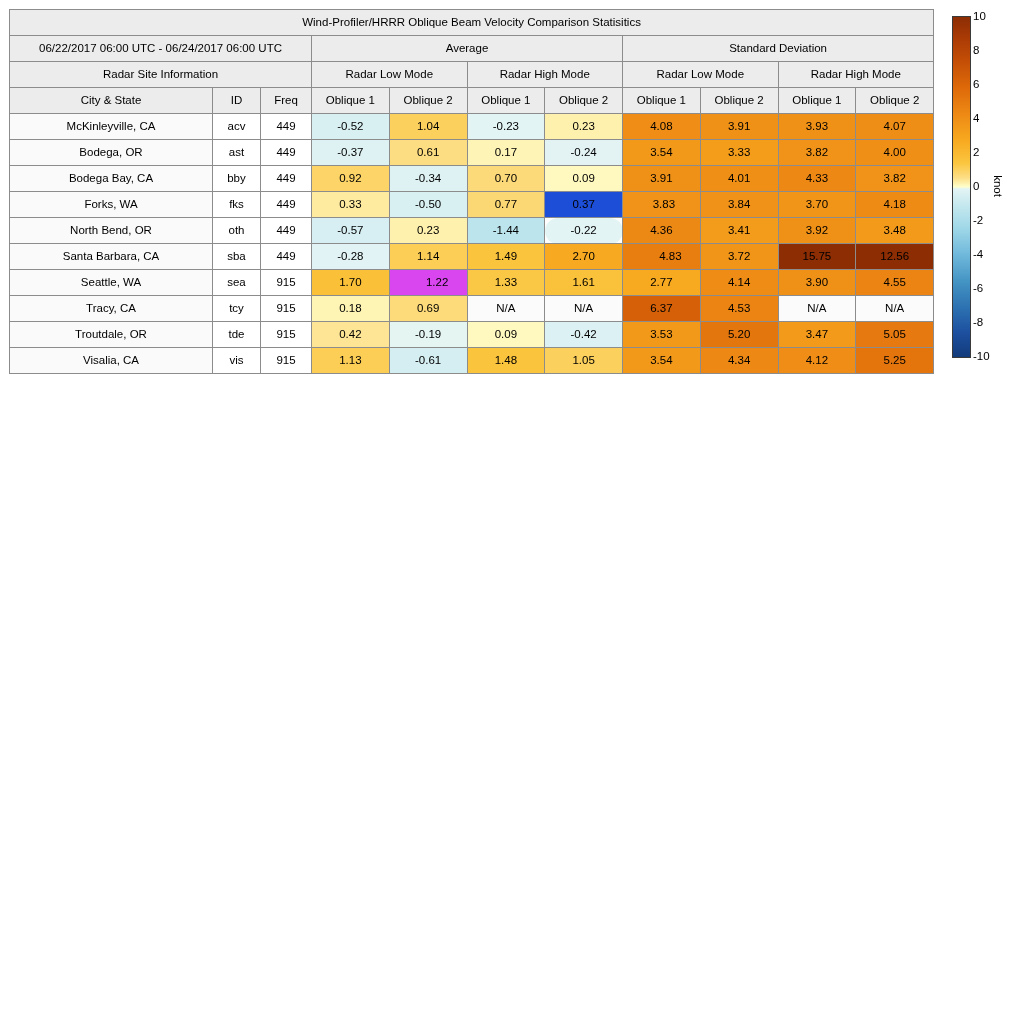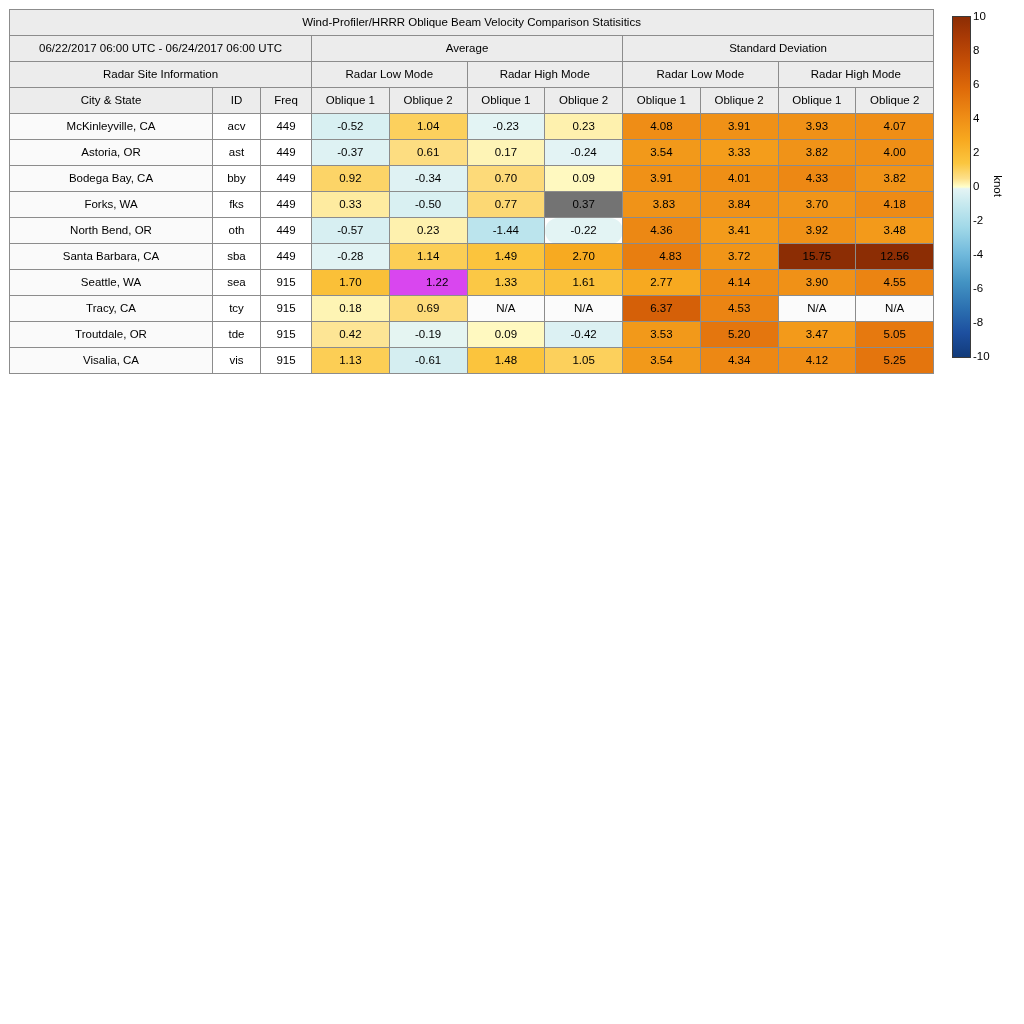--- a/index.html
+++ b/index.html
@@ -147,21 +147,21 @@
             <td class="val" style="background: rgb(216, 240, 242);">-0.52</td>
             <td class="val" style="background: rgb(252, 208, 93);">1.04</td>
             <td class="val" style="background: rgb(227, 244, 244);">-0.23</td>
             <td class="val" style="background: rgb(254, 241, 174);">0.23</td>
             <td class="val" style="background: rgb(239, 141, 22);">4.08</td>
             <td class="val" style="background: rgb(240, 145, 23);">3.91</td>
             <td class="val" style="background: rgb(240, 145, 23);">3.93</td>
             <td class="val" style="background: rgb(239, 142, 22);">4.07</td>
           </tr>
           <tr>
-            <td class="site">Astoria, OR</td>
+            <td class="site">Bodega, OR</td>
             <td class="idcell">ast</td>
             <td class="freqcell">449</td>
             <td class="val" style="background: rgb(222, 242, 243);">-0.37</td>
             <td class="val" style="background: rgb(253, 221, 129);">0.61</td>
             <td class="val" style="background: rgb(254, 244, 182);">0.17</td>
             <td class="val" style="background: rgb(227, 243, 244);">-0.24</td>
             <td class="val" style="background: rgb(242, 153, 26);">3.54</td>
             <td class="val" style="background: rgb(244, 157, 27);">3.33</td>
             <td class="val" style="background: rgb(240, 147, 24);">3.82</td>
             <td class="val" style="background: rgb(239, 143, 22);">4.00</td>
@@ -179,21 +179,21 @@
             <td class="val" style="background: rgb(237, 136, 20);">4.33</td>
             <td class="val" style="background: rgb(240, 147, 24);">3.82</td>
           </tr>
           <tr>
             <td class="site">Forks, WA</td>
             <td class="idcell">fks</td>
             <td class="freqcell">449</td>
             <td class="val" style="background: rgb(254, 235, 160);">0.33</td>
             <td class="val" style="background: rgb(217, 240, 242);">-0.50</td>
             <td class="val" style="background: rgb(252, 216, 116);">0.77</td>
-            <td class="val" style="background: #737373;">0.37</td>
+            <td class="val" style="background: #1d4ed8;">0.37</td>
             <td class="val" style="background: rgb(240, 147, 24); padding-left: 7px;">3.83</td>
             <td class="val" style="background: rgb(240, 146, 24);">3.84</td>
             <td class="val" style="background: rgb(241, 149, 25);">3.70</td>
             <td class="val" style="background: rgb(238, 139, 21);">4.18</td>
           </tr>
           <tr>
             <td class="site">North Bend, OR</td>
             <td class="idcell">oth</td>
             <td class="freqcell">449</td>
             <td class="val" style="background: rgb(215, 239, 242);">-0.57</td>

